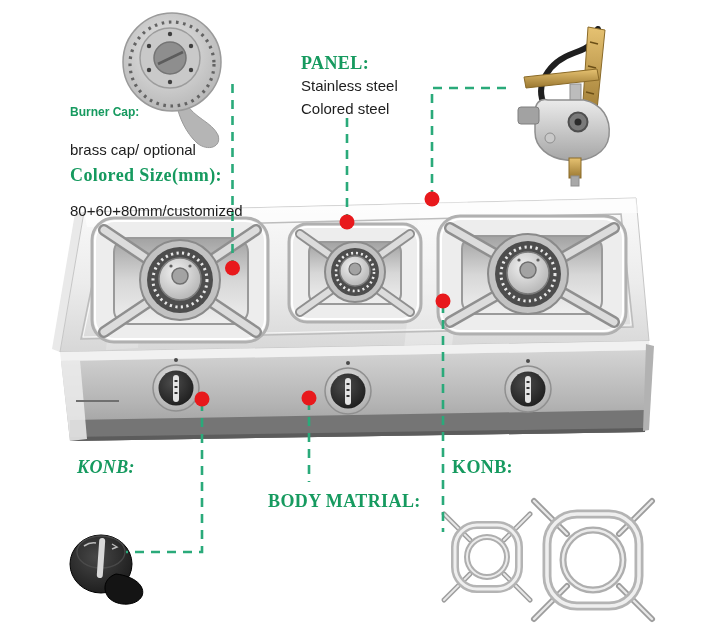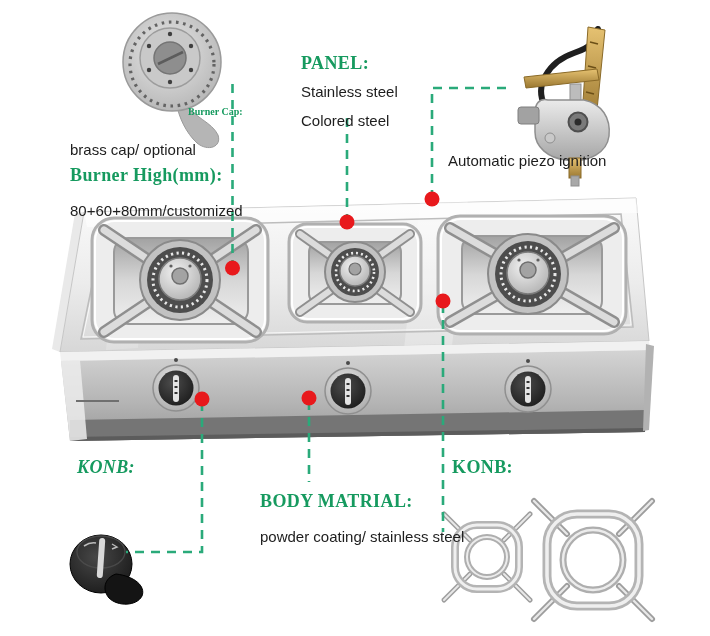--- a/index.html
+++ b/index.html
@@ -7,28 +7,28 @@
     position:relative;width:710px;height:636px;background:#ffffff;overflow:hidden;
     font-family:"Liberation Sans",sans-serif;
   }
   #scene{position:absolute;left:0;top:0;}
   .callout{position:absolute;white-space:nowrap;}
   .cap-title{
     font-family:"Liberation Serif",serif;font-weight:600;font-size:18px;
     color:var(--heading-green,#169a5f);letter-spacing:.4px;line-height:18px;
   }
   .sans-title{
-    font-family:Liberation Serif, serif;font-weight:700;font-size:10px;
-    color:var(--heading-green,#169a5f);line-height:18px;text-align:right;
+    font-family:Liberation Sans, sans-serif;font-weight:700;font-size:12px;
+    color:var(--heading-green,#169a5f);line-height:18px;
   }
   .cap-line{
     font-family:"Liberation Sans",sans-serif;font-size:15px;
     color:var(--text-black,#1d1d1d);line-height:18px;
   }
-  .mt4{margin-top:20px}.mt5{margin-top:11px}.mt6{margin-top:18px}.mt7{margin-top:7px}
+  .mt4{margin-top:20px}.mt5{margin-top:5px}.mt6{margin-top:18px}.mt7{margin-top:7px}
   .connector{stroke:var(--line-green,#2aaa7a);stroke-width:2.6;fill:none;stroke-dasharray:9 7;}
   .dot{fill:var(--dot-red,#e8191c);}
 </style>
 </head>
 <body>
 
 <div class="canvas">
 
   <svg id="scene" width="710" height="636" viewBox="0 0 710 636">
     <defs>
@@ -278,40 +278,38 @@
       <circle class="dot" cx="432" cy="199" r="7.5"></circle>
       <circle class="dot" cx="443" cy="301" r="7.5"></circle>
       <circle class="dot" cx="202" cy="399" r="7.5"></circle>
       <circle class="dot" cx="309" cy="398" r="7.5"></circle>
     </g>
   </svg>
 
   <div class="callout" style="left:70px;top:103px;">
     <div class="sans-title">Burner Cap:</div>
     <div class="cap-line mt4">brass cap/ optional</div>
-    <div class="cap-title mt7">Burner High(mm):</div>
+    <div class="cap-title mt7">Colored Size(mm):</div>
     <div class="cap-line mt6">80+60+80mm/customized</div>
   </div>
 
   <div class="callout" style="left:301px;top:54px;">
     <div class="cap-title">PANEL:</div>
     <div class="cap-line mt5">Stainless steel</div>
     <div class="cap-line mt5">Colored steel</div>
   </div>
 
   <div class="callout" style="left:448px;top:141px;">
-    <div class="cap-line mt5">Automatic piezo ignition</div>
   </div>
 
   <div class="callout" style="left:77px;top:458px;font-style:italic;">
     <div class="cap-title">KONB:</div>
   </div>
 
-  <div class="callout" style="left:260px;top:492px;">
+  <div class="callout" style="left:268px;top:492px;">
     <div class="cap-title">BODY MATRIAL:</div>
-    <div class="cap-line mt6">powder coating/ stainless steel</div>
   </div>
 
   <div class="callout" style="left:452px;top:458px;">
     <div class="cap-title">KONB:</div>
   </div>
 
 </div>
 
 </body></html>

